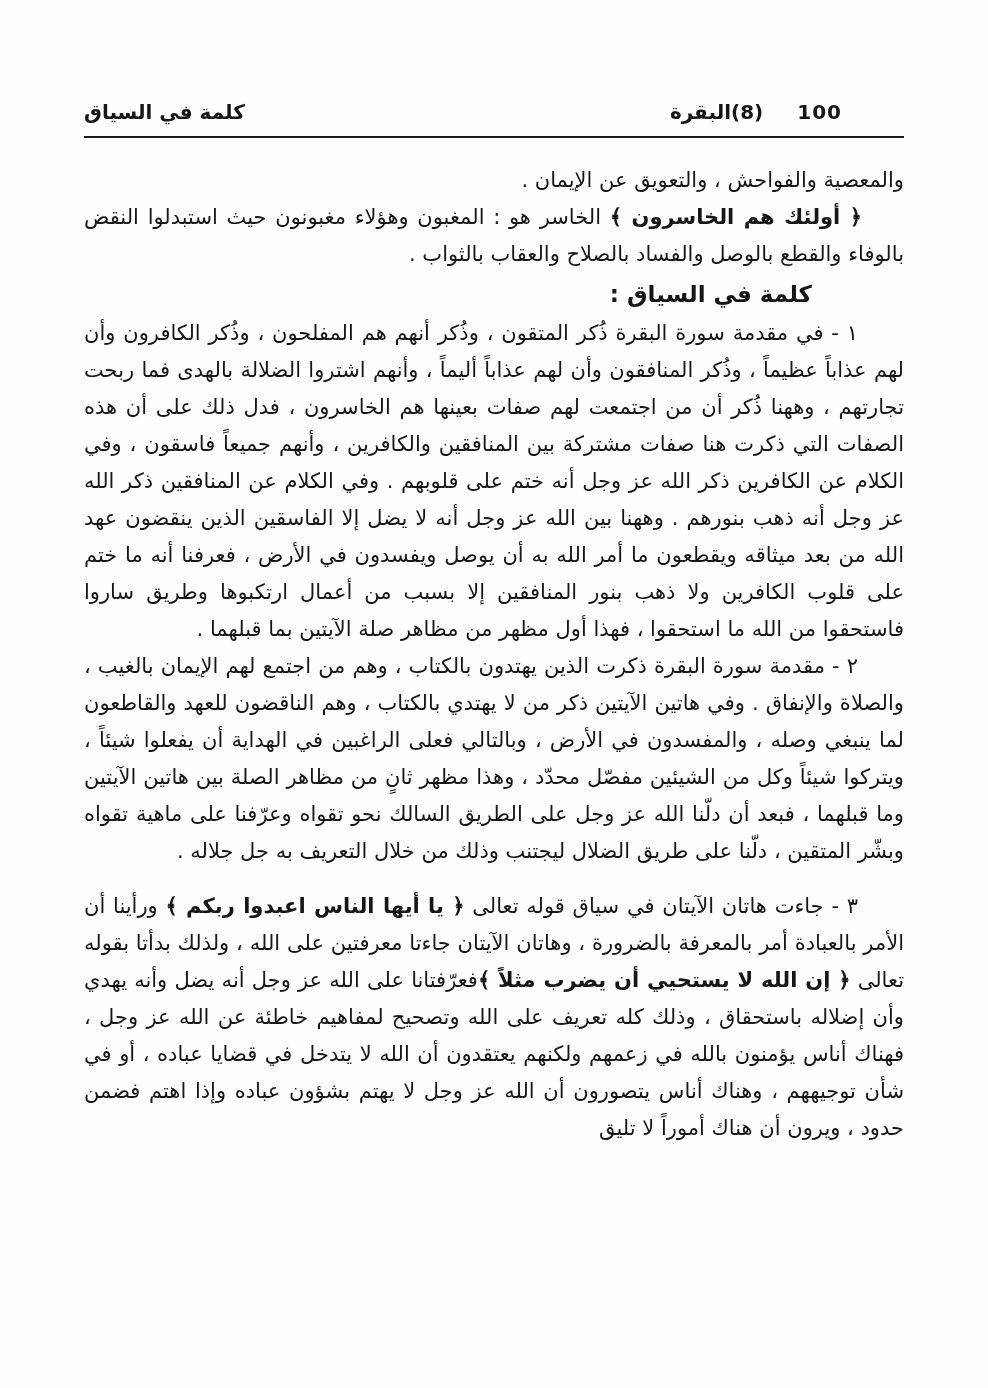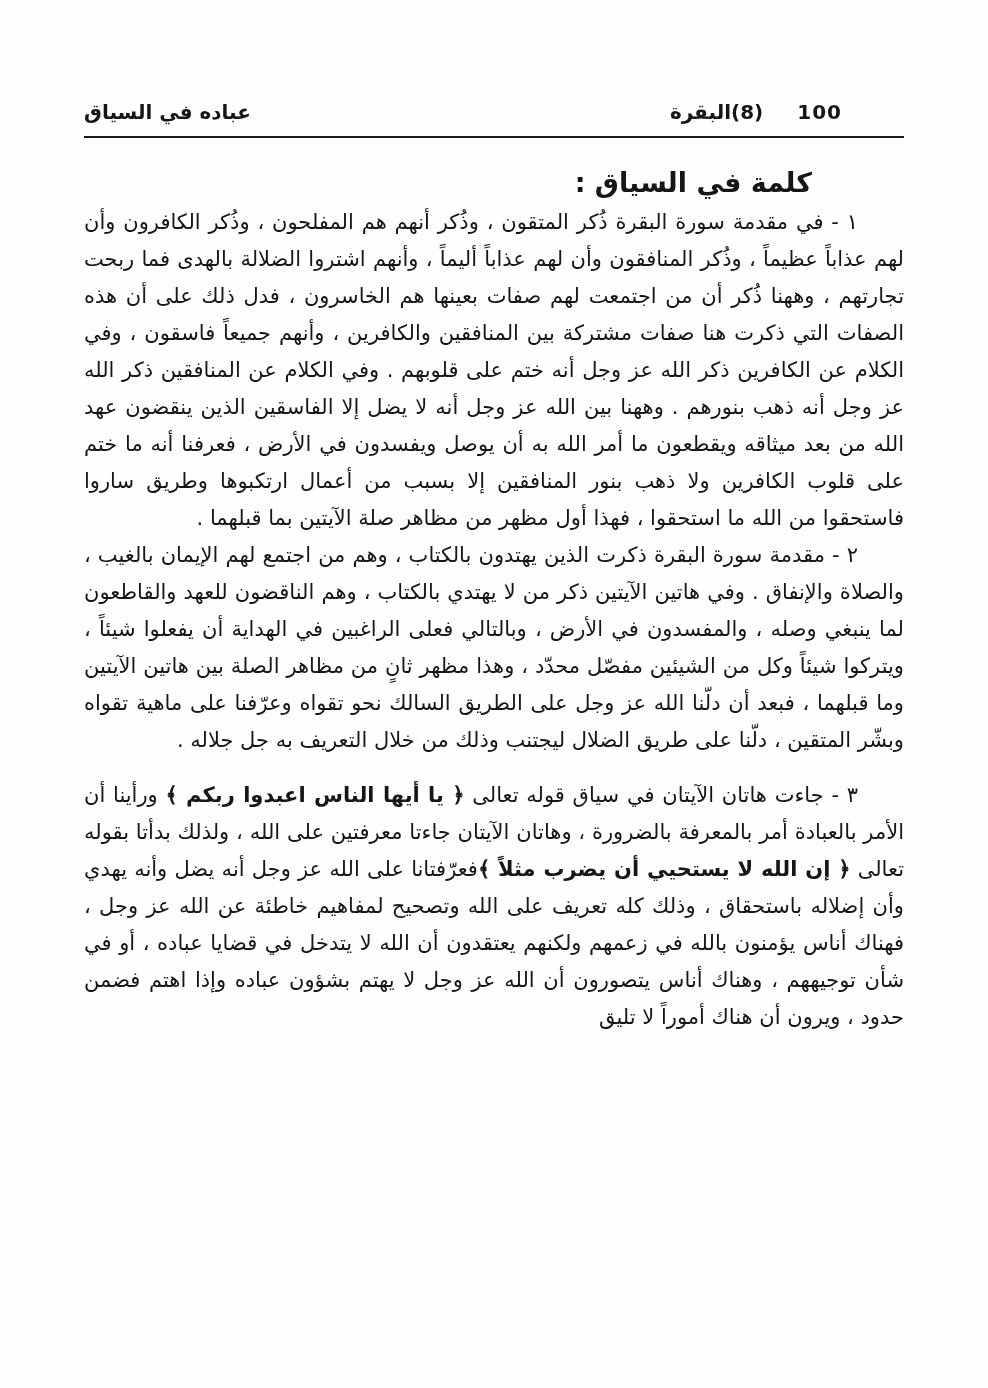--- a/index.html
+++ b/index.html
@@ -44,48 +44,50 @@
     direction: rtl;
     margin-top: 24px;
     font-size: 21px;
     line-height: 37px;
     text-align: justify;
   }
   .body p { margin: 0; }
   .para-indent { text-indent: 42px; }
   .section-heading {
     font-weight: bold;
-    font-size: 27px;
+    font-size: 23px;
     line-height: 42px;
     padding-right: 92px;
     margin: 2px 0;
   }
   .quran-quote { font-weight: bold; }
   .point { text-indent: 46px; }
   .point-gap { margin-top: 18px !important; }
 </style>
 </head>
 <body>
 
 <div class="page">
   <div class="inner">
 
     <div class="header">
       <div class="header-right">
         <span class="page-number">100</span>
         <span class="surah-ref">(8)البقرة</span>
       </div>
-      <div class="header-left">عباده في السياق</div>
+      <div class="header-left">كلمة في السياق</div>
     </div>
 
     <hr class="header-rule">
 
     <div class="body">
 
+      <p>والمعصية والفواحش ، والتعويق عن الإيمان .</p>
 
+      <p class="para-indent"><span class="quran-quote">﴿ أولئك هم الخاسرون ﴾</span><span> الخاسر هو : المغبون وهؤلاء مغبونون حيث استبدلوا النقض بالوفاء والقطع بالوصل والفساد بالصلاح والعقاب بالثواب .</span></p>
 
       <p class="section-heading">كلمة في السياق :</p>
 
       <p class="point">١ - في مقدمة سورة البقرة ذُكر المتقون ، وذُكر أنهم هم المفلحون ، وذُكر الكافرون وأن لهم عذاباً عظيماً ، وذُكر المنافقون وأن لهم عذاباً أليماً ، وأنهم اشتروا الضلالة بالهدى فما ربحت تجارتهم ، وههنا ذُكر أن من اجتمعت لهم صفات بعينها هم الخاسرون ، فدل ذلك على أن هذه الصفات التي ذكرت هنا صفات مشتركة بين المنافقين والكافرين ، وأنهم جميعاً فاسقون ، وفي الكلام عن الكافرين ذكر الله عز وجل أنه ختم على قلوبهم . وفي الكلام عن المنافقين ذكر الله عز وجل أنه ذهب بنورهم . وههنا بين الله عز وجل أنه لا يضل إلا الفاسقين الذين ينقضون عهد الله من بعد ميثاقه ويقطعون ما أمر الله به أن يوصل ويفسدون في الأرض ، فعرفنا أنه ما ختم على قلوب الكافرين ولا ذهب بنور المنافقين إلا بسبب من أعمال ارتكبوها وطريق ساروا فاستحقوا من الله ما استحقوا ، فهذا أول مظهر من مظاهر صلة الآيتين بما قبلهما .</p>
 
       <p class="point">٢ - مقدمة سورة البقرة ذكرت الذين يهتدون بالكتاب ، وهم من اجتمع لهم الإيمان بالغيب ، والصلاة والإنفاق . وفي هاتين الآيتين ذكر من لا يهتدي بالكتاب ، وهم الناقضون للعهد والقاطعون لما ينبغي وصله ، والمفسدون في الأرض ، وبالتالي فعلى الراغبين في الهداية أن يفعلوا شيئاً ، ويتركوا شيئاً وكل من الشيئين مفصّل محدّد ، وهذا مظهر ثانٍ من مظاهر الصلة بين هاتين الآيتين وما قبلهما ، فبعد أن دلّنا الله عز وجل على الطريق السالك نحو تقواه وعرّفنا على ماهية تقواه وبشّر المتقين ، دلّنا على طريق الضلال ليجتنب وذلك من خلال التعريف به جل جلاله .</p>
 
       <p class="point point-gap"><span>٣ - جاءت هاتان الآيتان في سياق قوله تعالى </span><span class="quran-quote">﴿ يا أيها الناس اعبدوا ربكم ﴾</span><span> ورأينا أن الأمر بالعبادة أمر بالمعرفة بالضرورة ، وهاتان الآيتان جاءتا معرفتين على الله ، ولذلك بدأتا بقوله تعالى </span><span class="quran-quote">﴿ إن الله لا يستحيي أن يضرب مثلاً ﴾</span><span>فعرّفتانا على الله عز وجل أنه يضل وأنه يهدي وأن إضلاله باستحقاق ، وذلك كله تعريف على الله وتصحيح لمفاهيم خاطئة عن الله عز وجل ، فهناك أناس يؤمنون بالله في زعمهم ولكنهم يعتقدون أن الله لا يتدخل في قضايا عباده ، أو في شأن توجيههم ، وهناك أناس يتصورون أن الله عز وجل لا يهتم بشؤون عباده وإذا اهتم فضمن حدود ، ويرون أن هناك أموراً لا تليق</span></p>
 
     </div>

